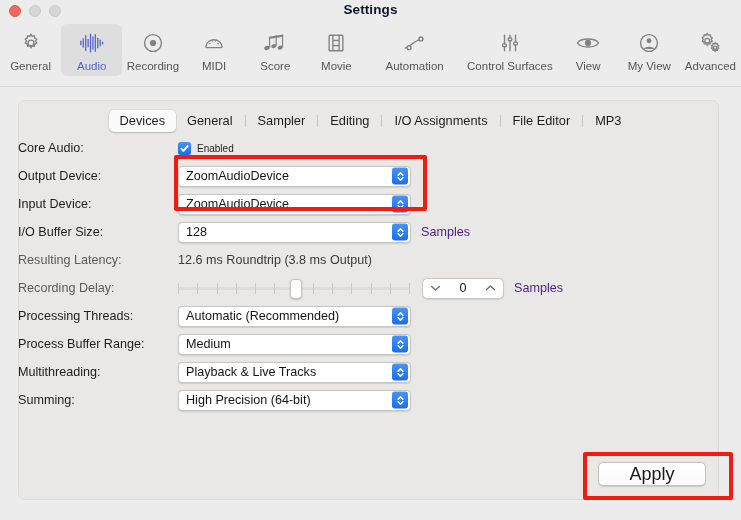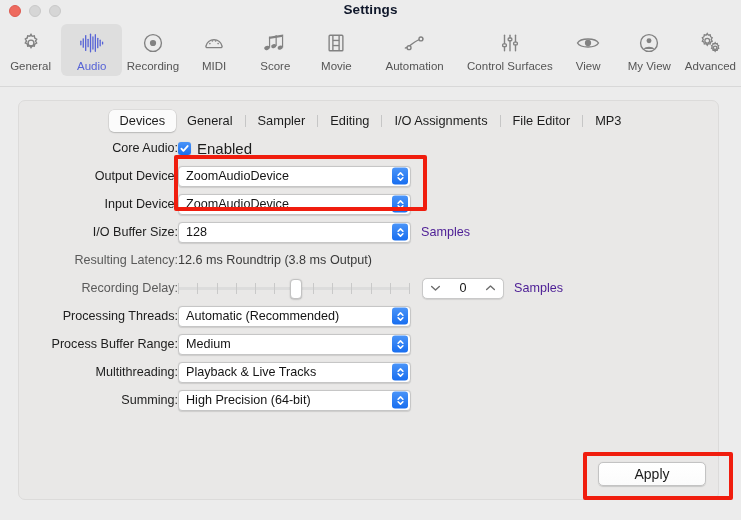--- a/index.html
+++ b/index.html
@@ -157,21 +157,21 @@
   }
   .row {
     position: relative;
     display: flex;
     align-items: center;
     height: 28px;
     margin-bottom: 0px;
   }
   .lbl {
     width: 160px;
-    text-align: right;
+    padding-right: 8px;
     font-size: 12.6px;
     color: #1d1d1d;
     white-space: nowrap;
     box-sizing: border-box;
   }
   .lbl.dim { color: #5a5a5a; }
 
   
   .popup {
     position: relative;
@@ -223,21 +223,21 @@
     width: 13px; height: 13px;
     border-radius: 3px;
     background: linear-gradient(#4a94f8, #176df0);
     display: flex;
     align-items: center;
     justify-content: center;
     box-shadow: 0 0.5px 1px rgba(0,0,0,0.2);
   }
   .cbox-label {
     margin-left: 6px;
-    font-size: 15px;
+    font-size: 10px;
     color: #1d1d1d;
   }
 
   
   .slider {
     position: relative;
     width: 232px;
     height: 20px;
   }
   .slider .track {
@@ -307,21 +307,21 @@
     position: absolute;
     left: 598px; top: 462px;
     width: 108px; height: 24px;
     background: linear-gradient(#ffffff, #fbfbfb);
     border: 0.5px solid #c3c3c3;
     border-radius: 5px;
     box-shadow: 0 0.5px 1px rgba(0,0,0,0.14);
     display: flex;
     align-items: center;
     justify-content: center;
-    font-size: 14px;
+    font-size: 18px;
     color: #1a1a1a;
     box-sizing: border-box;
     cursor: default;
   }
 </style>
 </head>
 <body>
 
 <div class="window">
 

